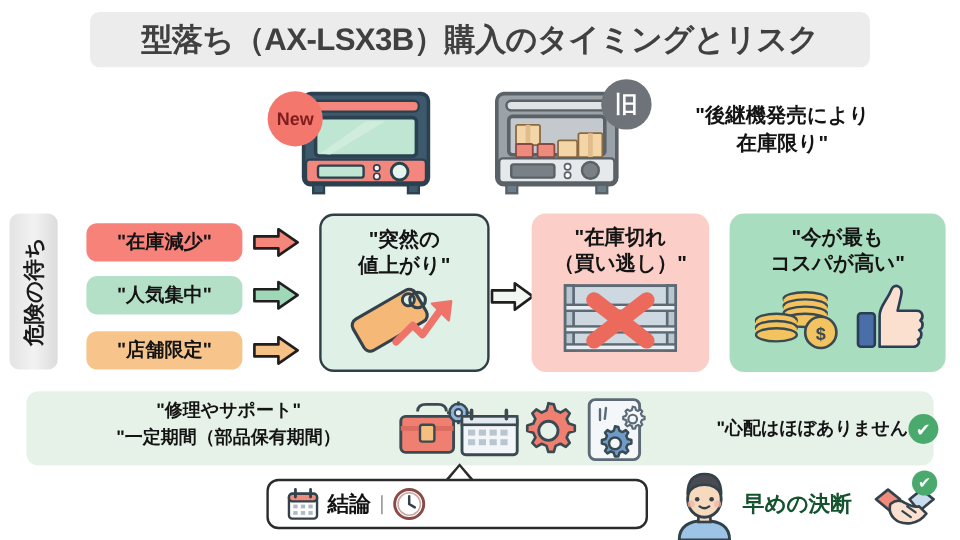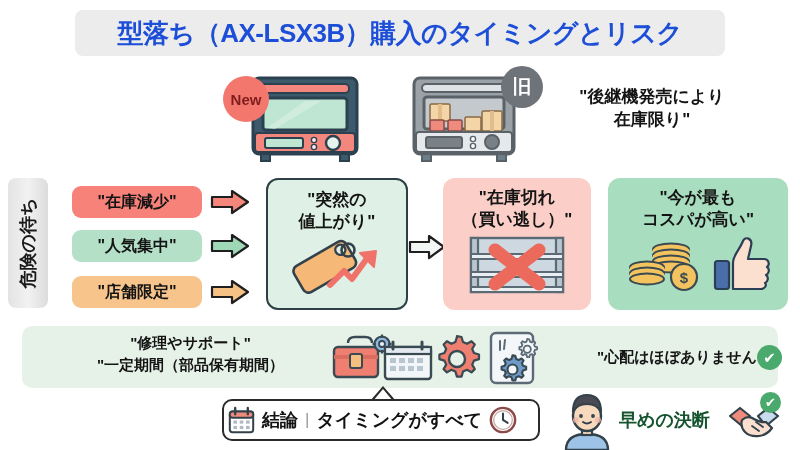--- a/index.html
+++ b/index.html
@@ -11,21 +11,21 @@
   }
   #stage { position: relative; width: 800px; height: 450px; background:#fff; }
 
   
   .title-band {
     position: absolute; left: 75px; top: 10px; width: 650px; height: 46px;
     background: #ececec; border-radius: 8px;
     display: flex; align-items: center; justify-content: center;
   }
   .title-text {
-    font-size: 26px; font-weight: bold; color: #1d4ed8;
+    font-size: 26px; font-weight: bold; color: #404040;
     letter-spacing: -0.5px; white-space: nowrap;
   }
 
   
   .oven-wrap { position: absolute; }
   .badge {
     position: absolute; border-radius: 50%;
     display: flex; align-items: center; justify-content: center;
     font-weight: bold; z-index: 5;
   }
@@ -105,21 +105,21 @@
     position:absolute; left: 757px; top: 345px;
     width: 25px; height: 25px; border-radius:50%;
     background:#4aa96c; display:flex; align-items:center; justify-content:center;
     color:#fff; font-size:15px; font-weight:bold;
   }
 
   
   .concl-bar {
     position: absolute; left: 222px; top: 399px; width: 318px; height: 42px;
     background:#ffffff; border:2px solid #2b2b2b; border-radius: 10px;
-    display:flex; align-items:center; gap: 7px; padding: 0 4px;
+    display:flex; align-items:center; gap: 7px; padding: 0 15px;
   }
   .concl-text {
     font-size: 18px; font-weight: bold; color:#121212; white-space: nowrap;
   }
   .concl-sep { color:#9a9a9a; font-weight: normal; font-size:17px; }
   .pointer-tip {
     position:absolute; left: 370px; top: 386px;
     width: 0; height: 0;
     border-left: 13px solid transparent;
     border-right: 13px solid transparent;
@@ -359,21 +359,20 @@
         <rect x="6" y="15" width="4" height="3.5"></rect>
           <rect x="13" y="15" width="4" height="3.5"></rect>
           <rect x="20" y="15" width="4" height="3.5"></rect>
         <rect x="6" y="21" width="4" height="3.5"></rect>
           <rect x="13" y="21" width="4" height="3.5"></rect>
           <rect x="20" y="21" width="4" height="3.5"></rect>
       </g>
     </svg>
     <span class="concl-text">結論</span>
     <span class="concl-sep">|</span>
-    <span class="concl-text">タイミングがすべて</span>
     <svg width="28" height="28" viewBox="0 0 30 30">
       <circle cx="15" cy="15" r="13" fill="#ffffff" stroke="#8a4a47" stroke-width="2.6"></circle>
       <circle cx="15" cy="15" r="10" fill="none" stroke="#c7a9a7" stroke-width="1.4"></circle>
       <path d="M15 8 v7 l5 3" stroke="#33414a" stroke-width="2.2" fill="none" stroke-linecap="round"></path>
     </svg>
   </div>
 
   <div style="position:absolute; left:558px; top:392px;">
     <svg width="58" height="58" viewBox="0 0 58 58">
       <path d="M8 58 q0-16 21-16 q21 0 21 16 z" fill="#9dc3e6" stroke="#33414a" stroke-width="2.4"></path>

